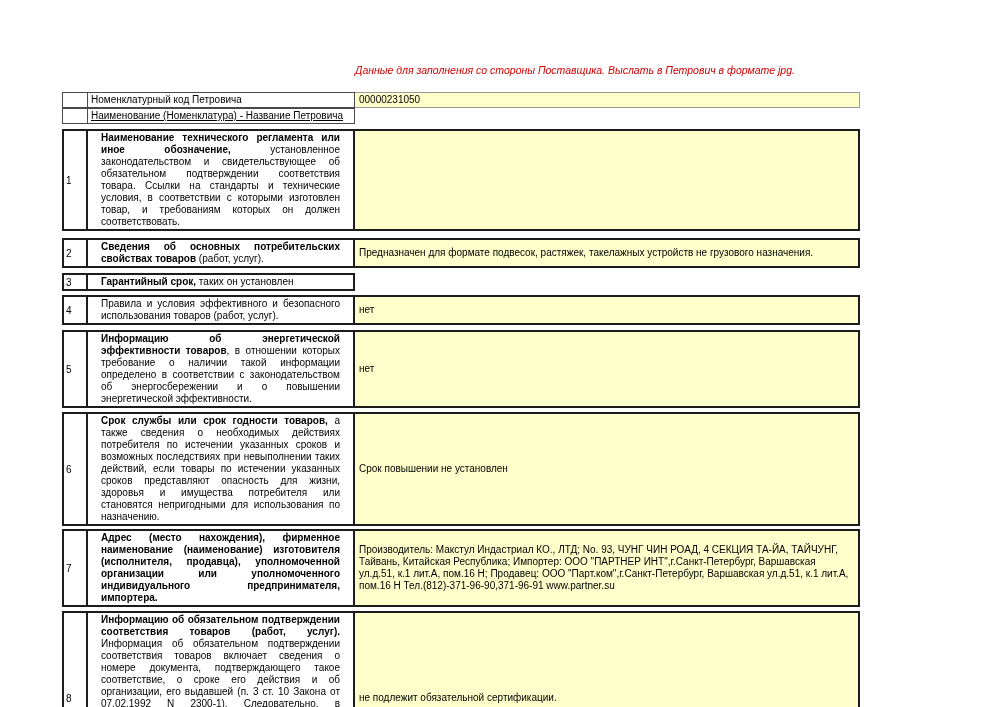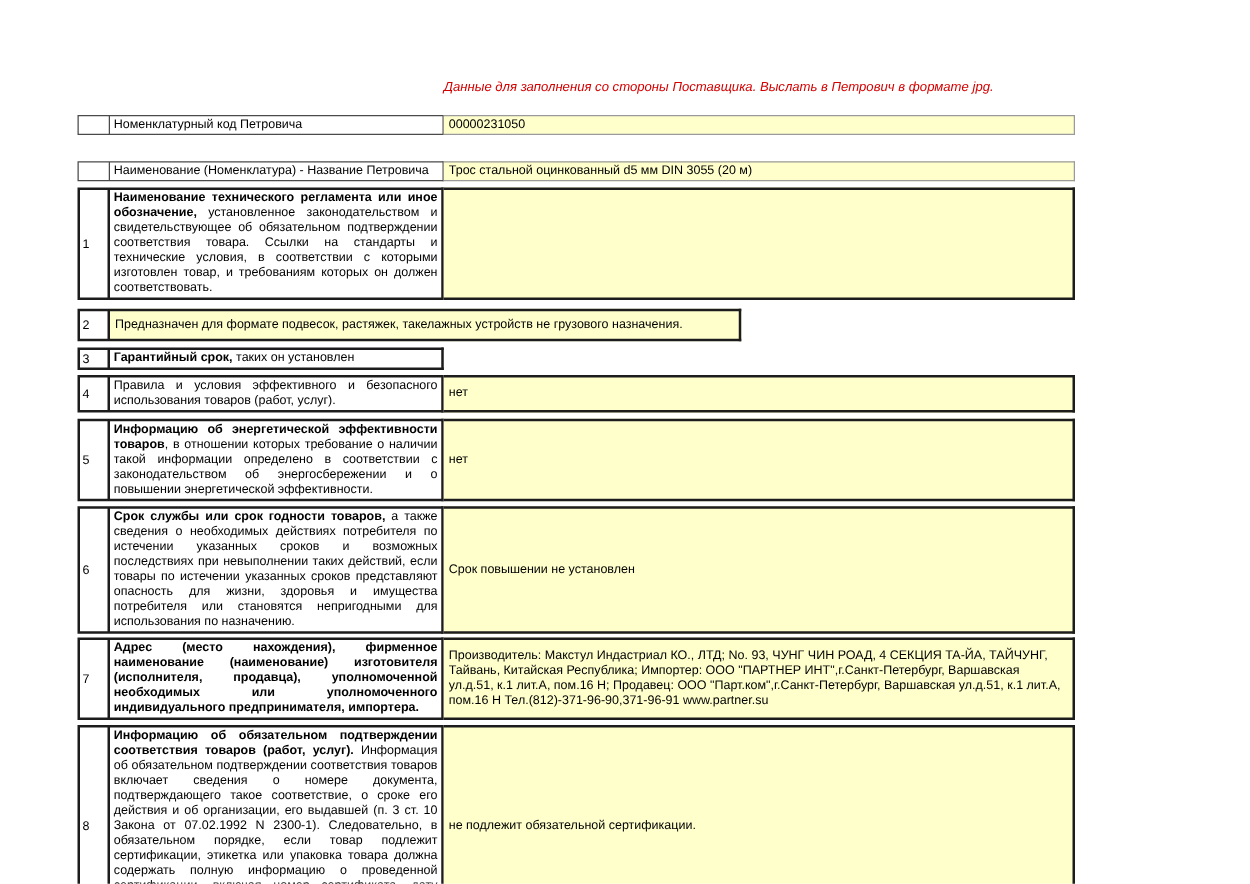--- a/index.html
+++ b/index.html
@@ -18,35 +18,35 @@
     white-space: nowrap;
   }
 
   .table-wrap { position: absolute; left: 62px; top: 92px; width: 798px; }
 
   .row { display: flex; align-items: stretch; }
   .cell { display: flex; align-items: center; }
 
   
   .row.heavy .num   { width: 26px;  border: 2px solid #1c1c1c; padding: 0 2px; font-size: 10px; }
-  .row.heavy .label { width: 267px; border: 2px solid #1c1c1c; border-left: none; padding: 1px 3px; }
+  .row.heavy .label { width: 267px; border: 2px solid #1c1c1c; border-left: none; padding: 1px 13px; }
   .row.heavy .value { width: 505px; border: 2px solid #1c1c1c; border-left: none; background: #FFFFCC; padding: 1px 4px; }
 
   
   .row.light .num   { width: 26px;  border: 1px solid #4a4a4a; padding: 0 2px; font-size: 10px; }
   .row.light .label { width: 267px; border: 1px solid #4a4a4a; border-left: none; padding: 1px 3px; }
   .row.light .value { width: 505px; border: 1px solid #9a9a9a; border-left: none; background: #FFFFCC; padding: 1px 4px; }
 
   .label span.jt { display: block; width: 100%; text-align: justify; font-size: 10px; line-height: 12px; }
   .label b { font-weight: bold; }
   .value span.vt { display: block; width: 100%; text-align: left; font-size: 10px; line-height: 12px; }
 
   
-  .rA { min-height: 16px; margin-bottom: 21px; }
-  .rB { min-height: 16px; margin-bottom: 5px; }
+  .rA { min-height: 16px; margin-bottom: 0; }
+  .rB { min-height: 16px; margin-bottom: 5px; text-decoration: underline; }
   .r1 { min-height: 68px; margin-bottom: 7px; }
   .r2 { min-height: 26px; margin-bottom: 5px; }
   .r3 { min-height: 15px; margin-bottom: 4px; }
   .r4 { min-height: 26px; margin-bottom: 5px; }
   .r5 { min-height: 50px; margin-bottom: 4px; }
   .r6 { min-height: 70px; margin-bottom: 3px; }
   .r7 { min-height: 49px; margin-bottom: 4px; }
   .r8 { min-height: 122px; margin-bottom: 9px; }
 </style>
 </head>
@@ -66,37 +66,37 @@
       <div class="cell value">
         <span class="vt">00000231050</span>
       </div>
     </div>
 
     <div class="row light rB">
       <div class="cell num"></div>
       <div class="cell label">
         <span class="jt"><b></b><span>Наименование (Номенклатура) - Название Петровича</span></span>
       </div>
-      <div class="cell value">
-        <span class="vt">Трос стальной оцинкованный d5 мм DIN 3055 (20 м)</span>
-      </div>
     </div>
 
     <div class="row heavy r1">
       <div class="cell num">1</div>
       <div class="cell label">
         <span class="jt"><b>Наименование технического регламента или иное обозначение,</b><span> установленное законодательством и свидетельствующее об обязательном подтверждении соответствия товара. Ссылки на стандарты и технические условия, в соответствии с которыми изготовлен товар, и требованиям которых он должен соответствовать.</span></span>
       </div>
       <div class="cell value">
         <span class="vt"></span>
       </div>
     </div>
 
     <div class="row heavy r2">
       <div class="cell num">2</div>
+      <div class="cell label">
+        <span class="jt"><b>Сведения об основных потребительских свойствах товаров</b><span> (работ, услуг).</span></span>
+      </div>
       <div class="cell value">
         <span class="vt">Предназначен для формате подвесок, растяжек, такелажных устройств не грузового назначения.</span>
       </div>
     </div>
 
     <div class="row heavy r3">
       <div class="cell num">3</div>
       <div class="cell label">
         <span class="jt"><b>Гарантийный срок,</b><span> таких он установлен</span></span>
       </div>
@@ -128,21 +128,21 @@
         <span class="jt"><b>Срок службы или срок годности товаров,</b><span> а также сведения о необходимых действиях потребителя по истечении указанных сроков и возможных последствиях при невыполнении таких действий, если товары по истечении указанных сроков представляют опасность для жизни, здоровья и имущества потребителя или становятся непригодными для использования по назначению.</span></span>
       </div>
       <div class="cell value">
         <span class="vt">Срок повышении не установлен</span>
       </div>
     </div>
 
     <div class="row heavy r7">
       <div class="cell num">7</div>
       <div class="cell label">
-        <span class="jt"><b>Адрес (место нахождения), фирменное наименование (наименование) изготовителя (исполнителя, продавца), уполномоченной необходимых или уполномоченного индивидуального предпринимателя, импортера.</b><span></span></span>
+        <span class="jt"><b>Адрес (место нахождения), фирменное наименование (наименование) изготовителя (исполнителя, продавца), уполномоченной организации или уполномоченного индивидуального предпринимателя, импортера.</b><span></span></span>
       </div>
       <div class="cell value">
         <span class="vt">Производитель: Макстул Индастриал КО., ЛТД; No. 93, ЧУНГ ЧИН РОАД, 4 СЕКЦИЯ ТА-ЙА, ТАЙЧУНГ, Тайвань, Китайская Республика; Импортер: ООО "ПАРТНЕР ИНТ",г.Санкт-Петербург, Варшавская ул.д.51, к.1 лит.А, пом.16 Н; Продавец: ООО "Парт.ком",г.Санкт-Петербург, Варшавская ул.д.51, к.1 лит.А, пом.16 Н Тел.(812)-371-96-90,371-96-91 www.partner.su</span>
       </div>
     </div>
 
     <div class="row heavy r8">
       <div class="cell num">8</div>
       <div class="cell label">
         <span class="jt"><b>Информацию об обязательном подтверждении соответствия товаров (работ, услуг).</b><span> Информация об обязательном подтверждении соответствия товаров включает сведения о номере документа, подтверждающего такое соответствие, о сроке его действия и об организации, его выдавшей (п. 3 ст. 10 Закона от 07.02.1992 N 2300-1). Следовательно, в обязательном порядке, если товар подлежит сертификации, этикетка или упаковка товара должна содержать полную информацию о проведенной сертификации, включая номер сертификата, дату выдачи и срок действия, наименование органа, который его выдал.</span></span>

